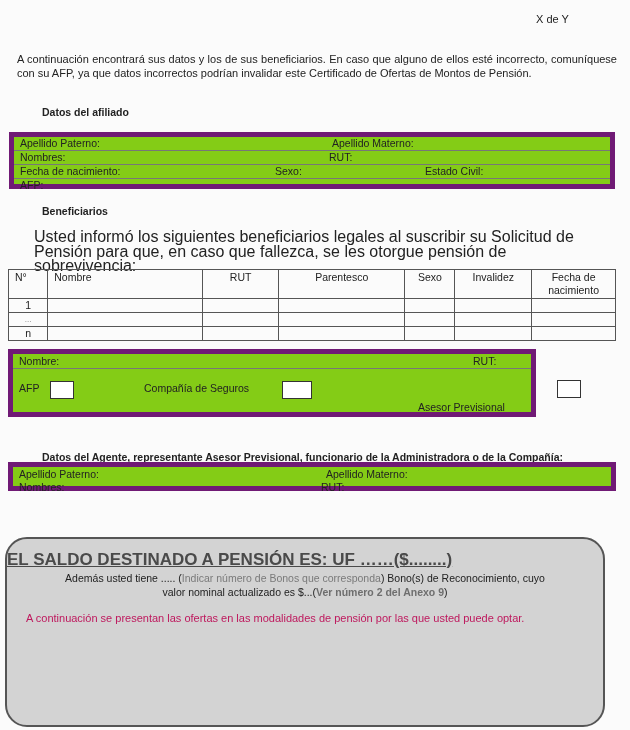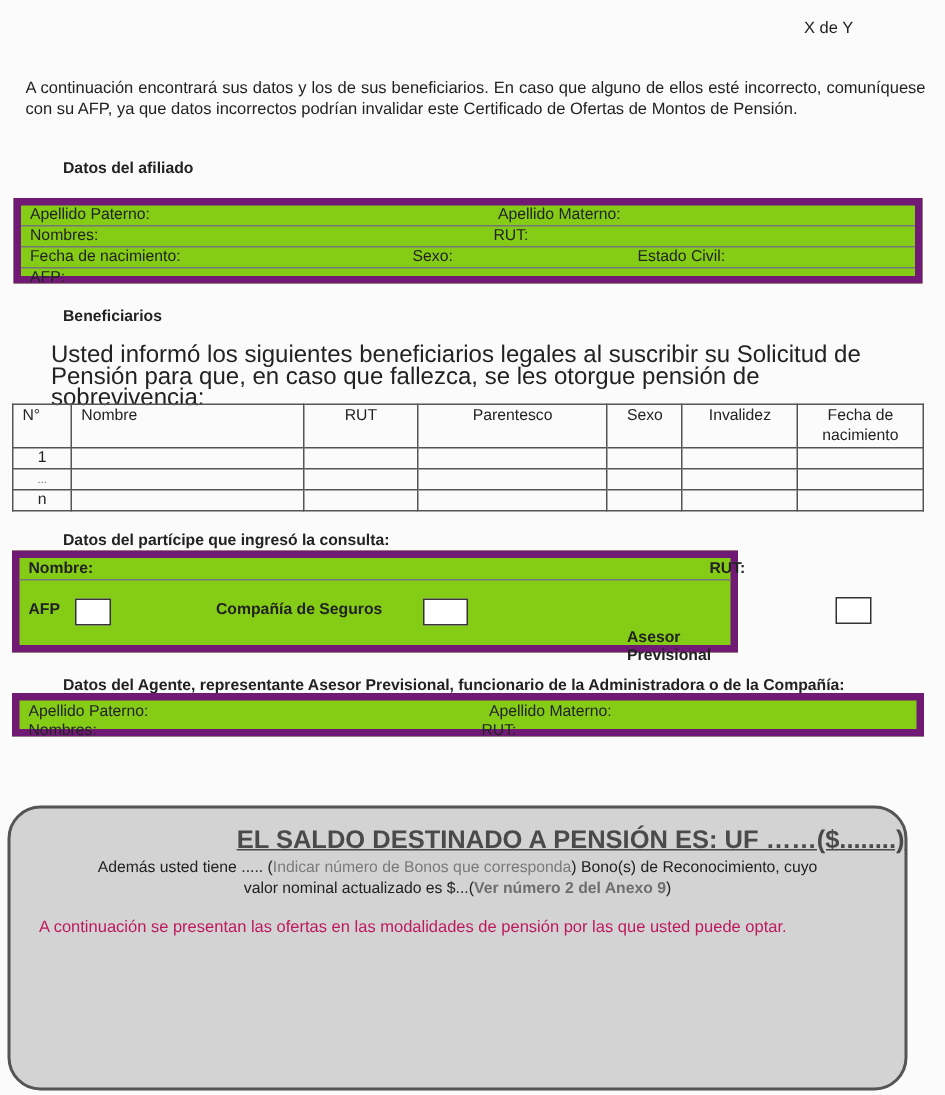--- a/index.html
+++ b/index.html
@@ -11,21 +11,21 @@
   .box{border:5px solid #701a75;box-sizing:border-box;background:#84cc16;}
   .row{position:relative;height:13px;border-bottom:1px solid #777;line-height:13px;}
   .row:last-child{border-bottom:none;}
   .row span{position:absolute;top:0;}
   table{border-collapse:collapse;position:absolute;font-size:10.5px;}
   td,th{border:1px solid #555;padding:0;font-weight:normal;vertical-align:top;}
   th{height:27px;line-height:13px;padding-top:1px;}
   td{height:13px;line-height:13px;}
   .chk{position:absolute;width:24px;height:18px;border:1px solid #333;box-sizing:border-box;background:#fff;}
   .gray{left:5px;top:537px;width:600px;height:190px;background:#d3d3d3;border:2px solid #555;border-radius:22px;box-sizing:border-box;}
-  .gtitle{left:0;top:11px;width:596px;text-align:right;font-weight:bold;font-size:17px;text-decoration:underline;color:#4a4a4a;}
+  .gtitle{left:0;top:11px;width:596px;text-align:left;font-weight:bold;font-size:17px;text-decoration:underline;color:#4a4a4a;}
   .gsub{left:0;top:32px;width:596px;text-align:center;font-size:10.5px;line-height:14px;color:#222;}
   .gsub .c{color:#7a7a7a;}
   .gsub .cb{color:#6e6e6e;font-weight:bold;}
   .gp{left:19px;width:565px;font-size:11px;line-height:17px;color:#be185d;text-align:justify;}
 </style>
 </head>
 <body>
 
 <div class="abs pageno">X de Y</div>
 <div class="abs intro">A continuación encontrará sus datos y los de sus beneficiarios. En caso que alguno de ellos esté incorrecto, comuníquese con su AFP, ya que datos incorrectos podrían invalidar este Certificado de Ofertas de Montos de Pensión.</div>
@@ -88,21 +88,21 @@
         <td></td>
         <td></td>
         <td></td>
         <td></td>
         <td></td>
   </tr>
 </tbody>
   </table>
 
 <div class="abs h" style="left:17px;top:354px;">Datos del partícipe que ingresó la consulta:</div>
-<div class="abs box" style="left:8px;top:367px;width:484px;height:68px;font-weight:bold;">
+<div class="abs box" style="left:8px;top:349px;width:528px;height:68px;">
   <div class="row" style="height:14px;line-height:14px;">
     <span style="left:6px">Nombre:</span>
     <span style="left:460px">RUT:</span>
   </div>
   <span class="abs" style="left:6px;top:28px;text-align:center;">AFP</span>
   <div class="chk" style="left:37px;top:27px;"></div>
   <span class="abs" style="left:131px;top:28px;">Compañía de Seguros</span>
   <div class="chk" style="left:269px;top:27px;width:30px;"></div>
   <span class="abs" style="left:405px;top:27px;margin-top:20px;">Asesor Previsional</span>
   <div class="chk" style="left:544px;top:26px;"></div>

